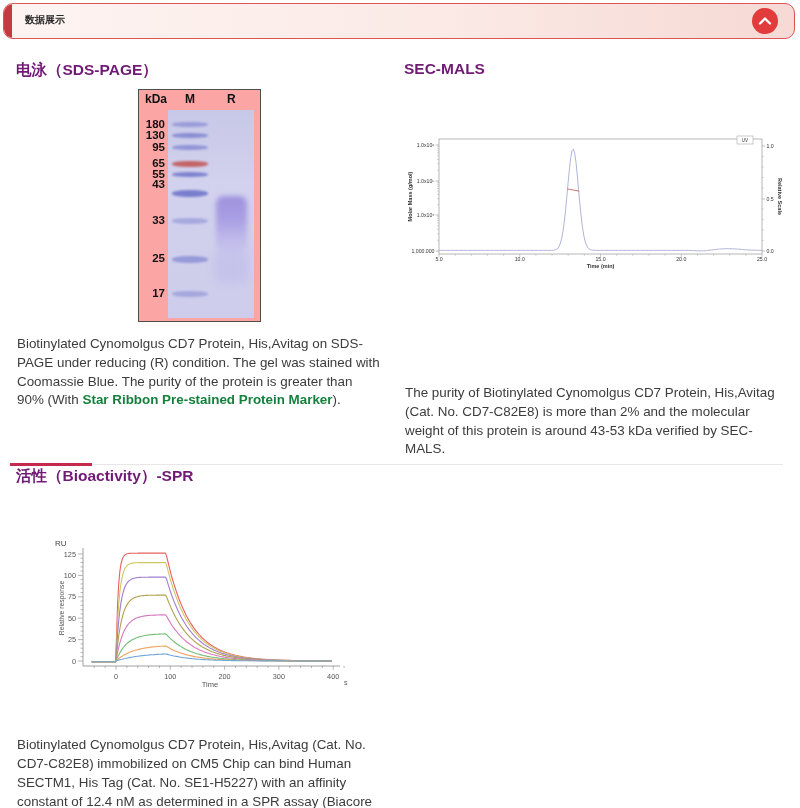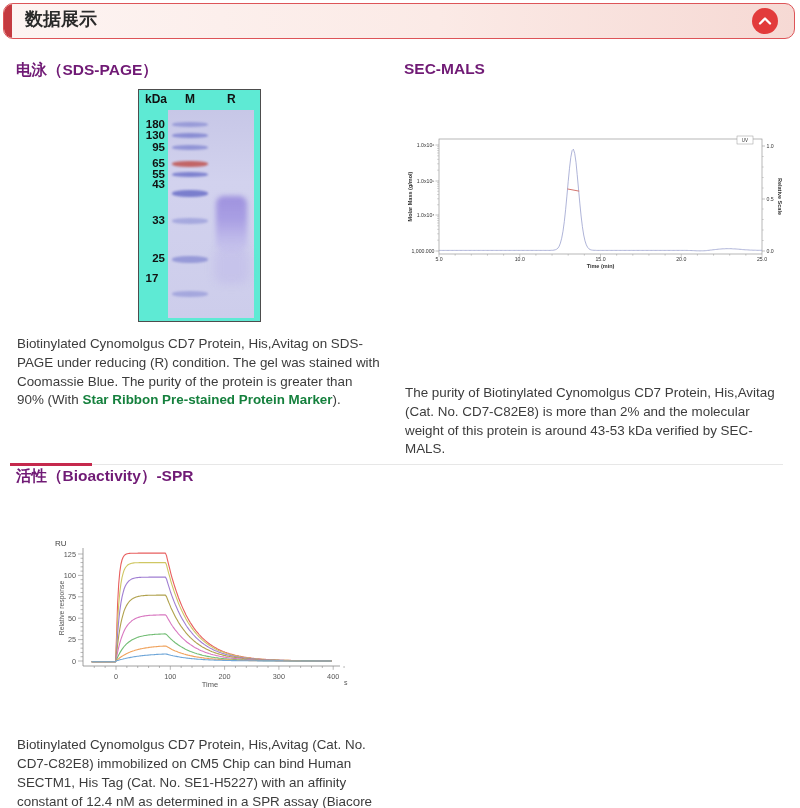--- a/index.html
+++ b/index.html
@@ -2,38 +2,38 @@
 <html><head>
 <meta charset="utf-8">
 <style>
   html,body{margin:0;padding:0;background:#fff;}
   body{width:800px;height:808px;position:relative;font-family:"Liberation Sans",sans-serif;color:#3c3c3c;overflow:hidden;}
 
   
   .hdr{position:absolute;left:3px;top:3px;width:792px;height:36px;border:1px solid #dd5458;border-radius:10px;
        background:linear-gradient(90deg,#fdf4f2 0%,#fbeae6 55%,#f6d9d4 100%);box-sizing:border-box;overflow:hidden;}
   .hdr-bar{position:absolute;left:0;top:0;bottom:0;width:8px;background:#c43a40;border-radius:8px 0 0 8px;}
-  .hdr-title{position:absolute;left:21px;top:3px;font-size:18px;font-weight:bold;color:#2a2a2a;}
+  .hdr-title{position:absolute;left:21px;top:9px;font-size:10px;font-weight:bold;color:#2a2a2a;}
   .collapse-btn{position:absolute;right:16px;top:4px;width:26px;height:26px;border-radius:50%;background:#e23b3b;border:none;padding:0;cursor:pointer;}
   .collapse-btn svg{display:block;}
 
   
   .content{position:absolute;top:38px;left:0;right:0;padding:0 16px;}
   .row{display:flex;justify-content:space-between;margin-top:22px;}
   .col-l{width:376px;}
   .col-r{width:380px;}
   h3.sec-title{margin:0;font-size:15.5px;font-weight:bold;color:#701a75;}
   .figure-area{height:246px;position:relative;}
   .caption{margin:8px 0 0 1px;font-size:13.4px;line-height:18.8px;color:#3c3c3c;}
   .col-l .caption{width:364px;}
   .col-r .caption{width:372px;}
   .marker-link{font-weight:700;color:#15803d;}
 
   
-  .gel-fig{position:absolute;left:122px;top:8px;width:121px;height:231px;border:1px solid #4d4d4d;background:#5eead4;}
+  .gel-fig{position:absolute;left:122px;top:8px;width:121px;height:231px;border:1px solid #4d4d4d;background:#fca5a5;}
   .gel-head span{position:absolute;top:2px;font-size:12px;font-weight:600;color:#111;}
   .gel-head .u{left:6px;} .gel-head .m{left:46px;} .gel-head .r{left:88px;}
   .gel-body{position:absolute;left:29px;top:20px;width:86px;height:208px;
             background:linear-gradient(180deg,#c7c7e7 0%,#d2d2ee 35%,#cdcdeb 100%);}
   .gel-band{position:absolute;left:4px;width:36px;border-radius:45%;filter:blur(1.3px);}
   .gel-label{position:absolute;left:0;width:26px;text-align:right;font-size:11.5px;line-height:12px;font-weight:600;color:#111;}
   .smear{position:absolute;border-radius:8px;filter:blur(2.6px);
          background:linear-gradient(180deg,rgba(150,135,220,.85) 0%,rgba(158,145,224,.8) 40%,rgba(175,165,232,.55) 75%,rgba(190,183,238,.25) 100%);}
   .smear-tail{position:absolute;border-radius:10px;filter:blur(4px);background:rgba(178,170,232,.30);}
 
@@ -90,21 +90,21 @@
               <div class="smear-tail" style="left: 46px; top: 138px; width: 35px; height: 36px;"></div>
             </div>
         <div class="gel-label" style="top: 28px;">180</div>
             <div class="gel-label" style="top: 39px;">130</div>
             <div class="gel-label" style="top: 51px;">95</div>
             <div class="gel-label" style="top: 67px;">65</div>
             <div class="gel-label" style="top: 78px;">55</div>
             <div class="gel-label" style="top: 88px;">43</div>
             <div class="gel-label" style="top: 124px;">33</div>
             <div class="gel-label" style="top: 162px;">25</div>
-            <div class="gel-label" style="top: 182px; text-align: center;">17</div>
+            <div class="gel-label" style="top: 197px;">17</div>
           </div>
       </div>
       <p class="caption"><span>Biotinylated Cynomolgus CD7 Protein, His,Avitag on SDS-PAGE under reducing (R) condition. The gel was stained with Coomassie Blue. The purity of the protein is greater than 90% (With </span><span class="marker-link">Star Ribbon Pre-stained Protein Marker</span><span>).</span></p>
     </div>
 
     <div class="col-r">
       <h3 class="sec-title">SEC-MALS</h3>
       <div class="figure-area">
         <svg id="sec-svg" class="sec-svg" width="380" height="140">
             <rect x="35" y="9" width="323" height="115" fill="none" stroke="#999" stroke-width="0.7"></rect>

